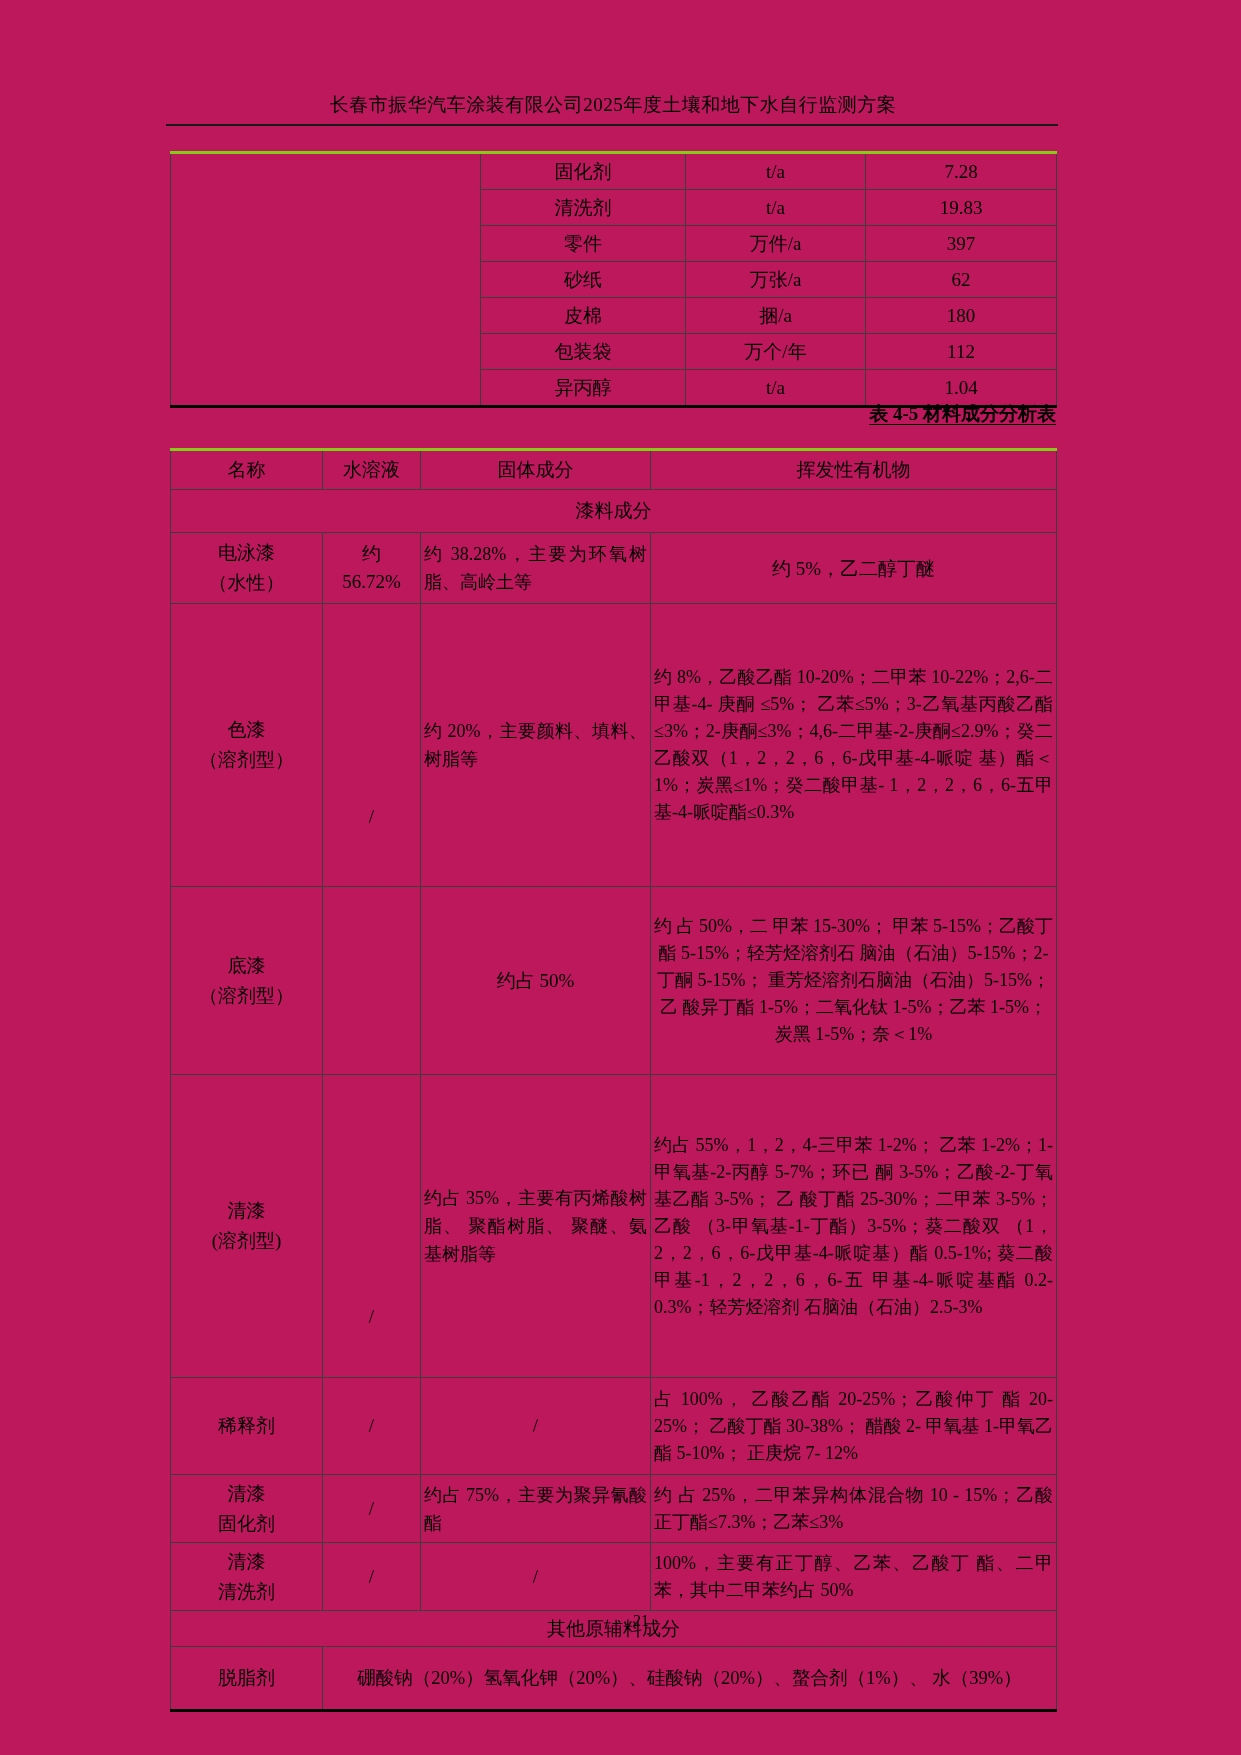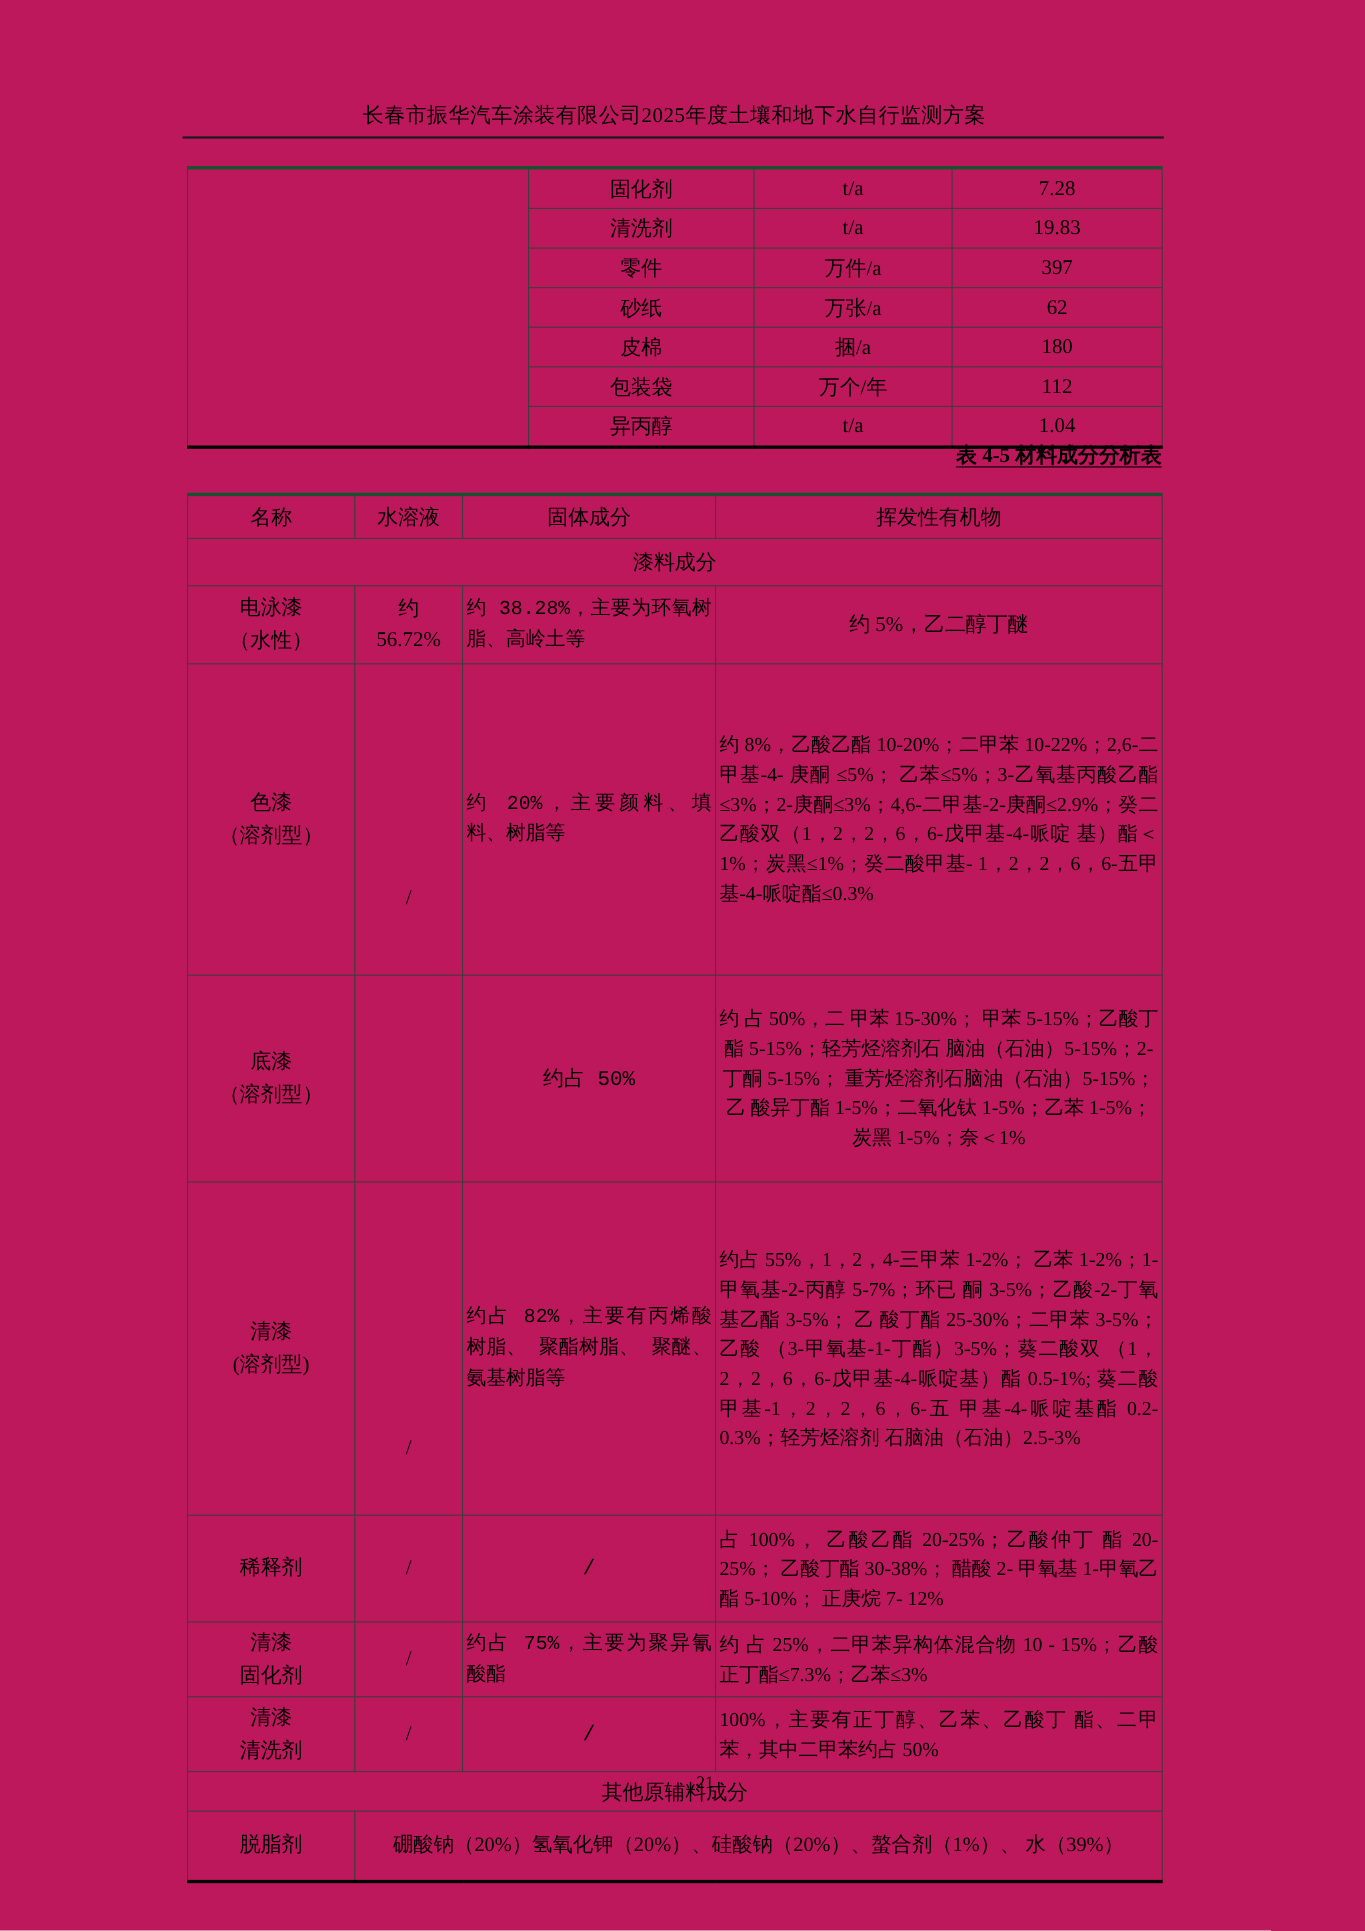--- a/index.html
+++ b/index.html
@@ -11,39 +11,39 @@
   .doc-title {
     position:absolute; top:92px; left:170px; width:886px;
     text-align:center; font-size:19px; letter-spacing:0.5px;
   }
   .header-rule {
     position:absolute; top:124px; left:166px; width:892px; height:0;
     border-top:2px solid #1a1a1a;
   }
   table.tbl {
     border-collapse:collapse; table-layout:fixed;
-    border-top:3px solid #14532d; border-bottom:3px solid #000;
+    border-top:3px solid #84cc16; border-bottom:3px solid #000;
     font-size:19px;
   }
   table.tbl td { border:1px solid #3d3d3d; vertical-align:middle; overflow:hidden; padding:1px 3px; }
   #consumption { position:absolute; top:151px; left:170px; width:886px; }
   #consumption td { height:33px; text-align:center; }
   #comp-title {
     position:absolute; top:401px; left:170px; width:886px;
     text-align:right; font-size:19px; font-weight:bold;
     text-decoration:underline; text-underline-offset:4px;
   }
   #composition { position:absolute; top:448px; left:170px; width:886px; }
   .c-head { text-align:center; }
   .section-cell { text-align:center; }
   .c-name { text-align:center; white-space:pre-line; line-height:30px; }
   .c-aq { text-align:center; white-space:pre-line; line-height:28px; }
   .aq-low-1 { vertical-align:bottom !important; padding-bottom:55px !important; }
   .aq-low-2 { vertical-align:bottom !important; padding-bottom:46px !important; }
-  .c-solid { text-align:justify; line-height:28px; font-size:18px; padding:2px 4px;font-family:Liberation Mono, monospace; }
+  .c-solid { text-align:justify; line-height:28px; font-size:18px; padding:2px 4px; }
   .c-solid.center { text-align:center; font-size:19px;margin-left:30px; }
   .c-voc { text-align:justify; line-height:27px; font-size:18px; padding:2px 4px 2px 3px; }
   .c-voc.center { text-align:center; font-size:19px; }
   .c-merged { text-align:justify; text-align-last:center; line-height:29px; font-size:18.5px; padding:2px 6px; }
   .rh-head td { height:36px; }
   .rh-sec1 td { height:40px; }
   .rh-0 td { height:68px; }
   .rh-1 td { height:226px; }
   .rh-2 td { height:185px;text-align:center; }
   .rh-3 td { height:255px; }
@@ -147,21 +147,21 @@
         <td class="c-name">底漆
 （溶剂型）</td>
         <td class="c-aq"></td>
         <td class="c-solid center">约占 50%</td>
         <td class="c-voc">约 占 50%，二 甲苯 15-30%； 甲苯 5-15%；乙酸丁酯 5-15%；轻芳烃溶剂石 脑油（石油）5-15%；2-丁酮 5-15%； 重芳烃溶剂石脑油（石油）5-15%； 乙 酸异丁酯 1-5%；二氧化钛 1-5%；乙苯 1-5%； 炭黑 1-5%；奈＜1%</td>
       </tr>
       <tr class="rh-3">
         <td class="c-name">清漆
 (溶剂型)</td>
         <td class="c-aq aq-low-2">/</td>
-        <td class="c-solid">约占 82%，主要有丙烯酸树脂、 聚酯树脂、 聚醚、氨基树脂等</td>
+        <td class="c-solid">约占 35%，主要有丙烯酸树脂、 聚酯树脂、 聚醚、氨基树脂等</td>
         <td class="c-voc">约占 55%，1，2，4-三甲苯 1-2%； 乙苯 1-2%；1-甲氧基-2-丙醇 5-7%；环已 酮 3-5%；乙酸-2-丁氧基乙酯 3-5%； 乙 酸丁酯 25-30%；二甲苯 3-5%； 乙酸 （3-甲氧基-1-丁酯）3-5%；葵二酸双 （1，2，2，6，6-戊甲基-4-哌啶基）酯 0.5-1%; 葵二酸甲基-1，2，2，6，6-五 甲基-4-哌啶基酯 0.2-0.3%；轻芳烃溶剂 石脑油（石油）2.5-3%</td>
       </tr>
       <tr class="rh-4">
         <td class="c-name">稀释剂</td>
         <td class="c-aq">/</td>
         <td class="c-solid center">/</td>
         <td class="c-voc">占 100%， 乙酸乙酯 20-25%；乙酸仲丁 酯 20-25%； 乙酸丁酯 30-38%； 醋酸 2- 甲氧基 1-甲氧乙酯 5-10%； 正庚烷 7- 12%</td>
       </tr>
       <tr class="rh-5">
         <td class="c-name">清漆

